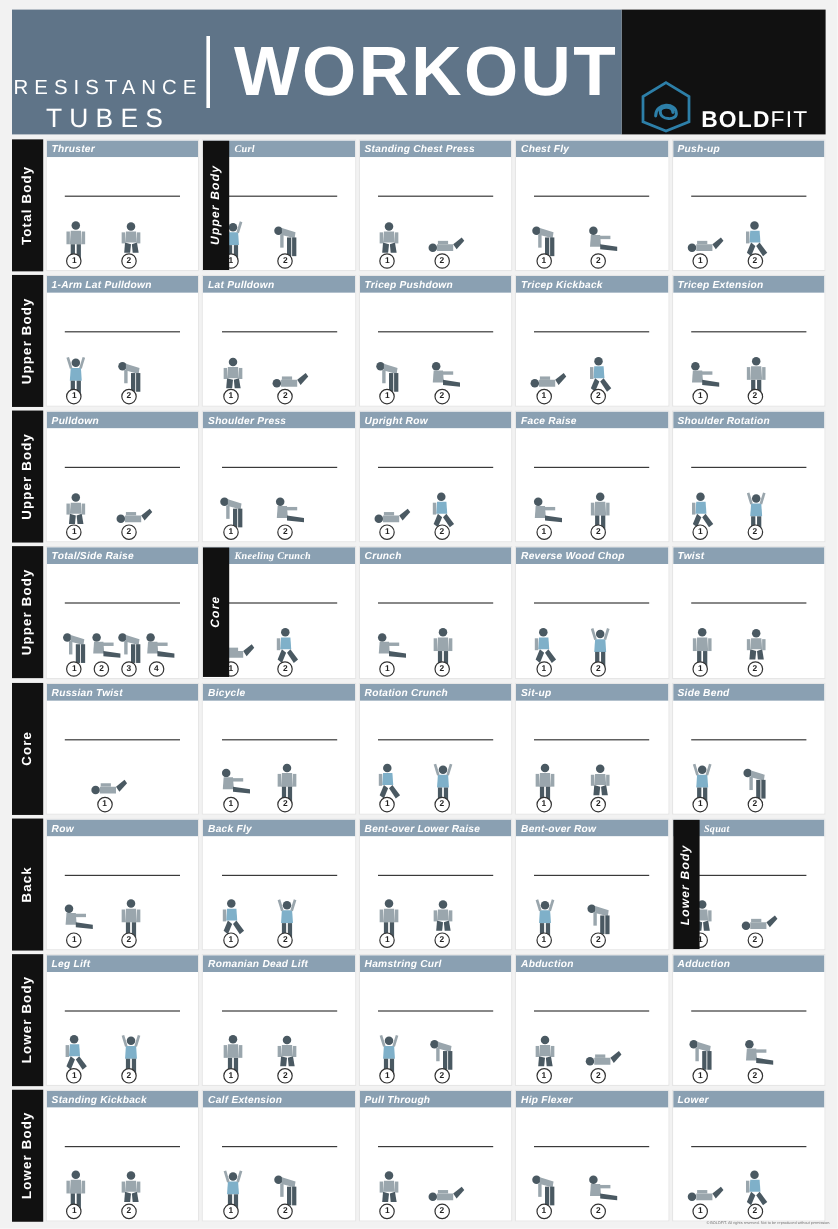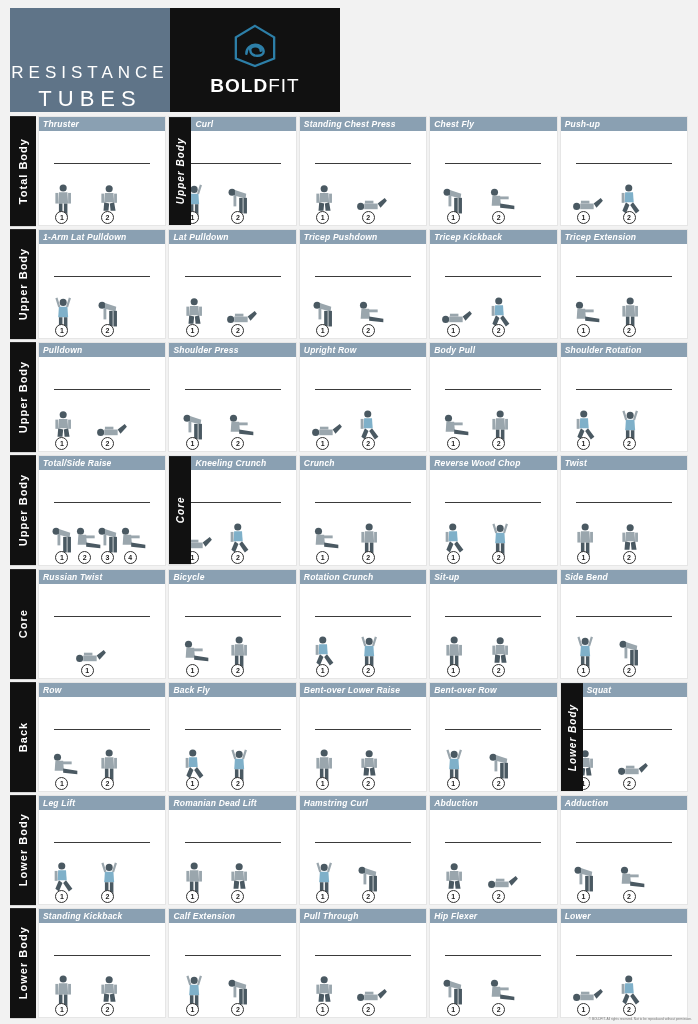--- a/index.html
+++ b/index.html
@@ -43,22 +43,22 @@
   .header-mid .divider{
     width:3px;height:60px;background:#ffffff;margin-left:2px;margin-right:20px;
   }
   .header-mid .big{
     font-size:58px;font-weight:700;letter-spacing:2px;line-height:1;
   }
   .header-right{
     flex:0 0 170px;
     background:#111111;
     color:#ffffff;
-    display:flex;flex-direction:column;
-    align-items:center;justify-content:center;
+    display:flex;flex-direction:row;
+    align-items:flex-end;justify-content:center;
     gap:6px;
   }
   .brand-logo{width:46px;height:46px;}
   .brand-text{font-size:19px;letter-spacing:1px;}
   .brand-text b{font-weight:700;}
   .brand-text span{font-weight:300;}
 
   
   .rows{
     flex:1 1 auto;
@@ -109,21 +109,21 @@
   }
   
   .sectiontab{
     position:absolute;left:0;top:0;bottom:0;
     width:22px;background:#111111;color:#ffffff;
     display:flex;align-items:center;justify-content:center;
     font-size:10px;font-weight:700;font-style:italic;letter-spacing:1px;
     writing-mode:vertical-rl;transform:rotate(180deg);
     z-index:3;white-space:nowrap;
   }
-  .cell.has-tab .title{padding-left:26px;}
+  .cell.has-tab .title{padding-left:26px;font-family:Liberation Serif, serif;}
 
   
   .fig{
     position:absolute;bottom:8%;
   }
   .fig svg{display:block;}
   .stepnum{
     position:absolute;
     width:11px;height:11px;border-radius:50%;
     background:#ffffff;border:1.2px solid #333;
@@ -142,20 +142,24 @@
 </style>
 </head>
 <body>
 
 <div class="poster">
 
   <div class="header">
     <div class="header-left">
       <div class="l1">RESISTANCE</div>
       <div class="l2">TUBES</div>
+    </div>
+    <div class="header-mid">
+      <div class="divider"></div>
+      <div class="big">WORKOUT</div>
     </div>
     <div class="header-right">
       <span class="brand-logo">
         <svg viewBox="0 0 48 48" width="46" height="46">
           <polygon points="24,3 44,15 44,37 24,45 4,37 4,15" fill="none" stroke="#2d7fa8" stroke-width="2.4"></polygon>
           <path d="M15 32 C15 20, 33 20, 33 30 C33 36, 19 36, 19 28 C19 23, 30 23, 30 29" fill="none" stroke="#2d7fa8" stroke-width="2.6" stroke-linecap="round"></path>
         </svg>
       </span>
       <div class="brand-text">
         <b>BOLD</b><span>FIT</span>
@@ -508,21 +512,21 @@
             <path d="M24 28 L33 40 L28 44 L20 32 Z" fill="#4a5962"></path>
             <path d="M14 28 L9 40 L14 44 L19 32 Z" fill="#4a5962"></path>
             <rect x="8" y="15" width="4" height="14" fill="#9aa6ad"></rect>
                 </svg>
               </div>
               <div class="stepnum" style="left: 49%;">2</div>
               <div class="band" style="left: 12%; right: 12%; top: 34%;"></div>
             </div>
           </div>
           <div class="cell">
-            <div class="title">Body Pull</div>
+            <div class="title">Face Raise</div>
             <div class="art">
               <div class="fig" style="left: 8%;">
                 <svg viewBox="0 0 48 50" width="34" height="36">
                   <circle cx="12" cy="14" r="5" fill="#4a5962"></circle>
             <path d="M9 19 L20 19 L21 33 L8 33 Z" fill="#9aa6ad"></path>
             <path d="M20 30 L40 33 L40 38 L20 36 Z" fill="#4a5962"></path>
             <rect x="16" y="20" width="16" height="4" fill="#9aa6ad"></rect>
                 </svg>
               </div>
               <div class="stepnum" style="left: 13%;">1</div>

